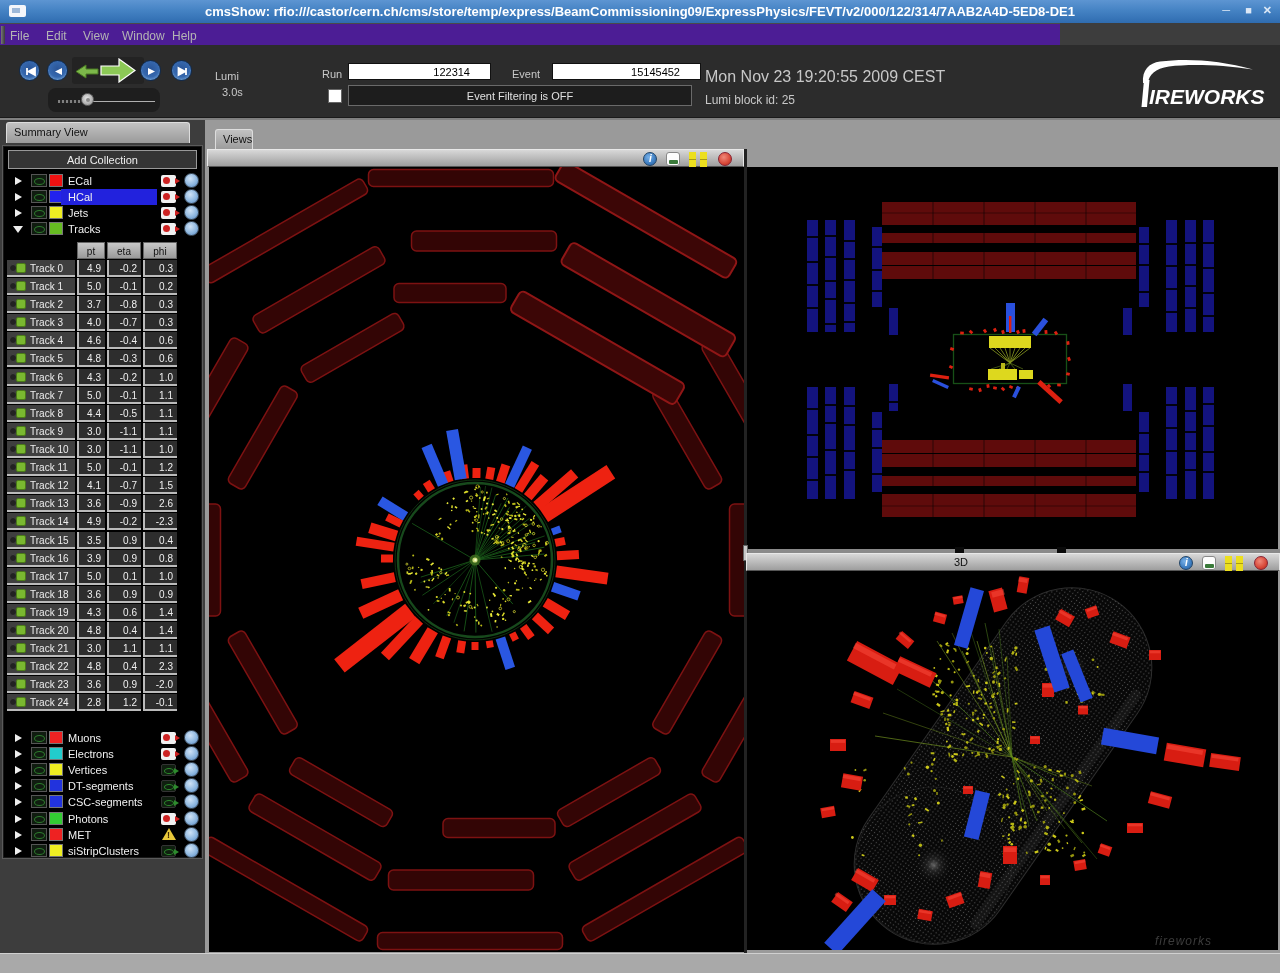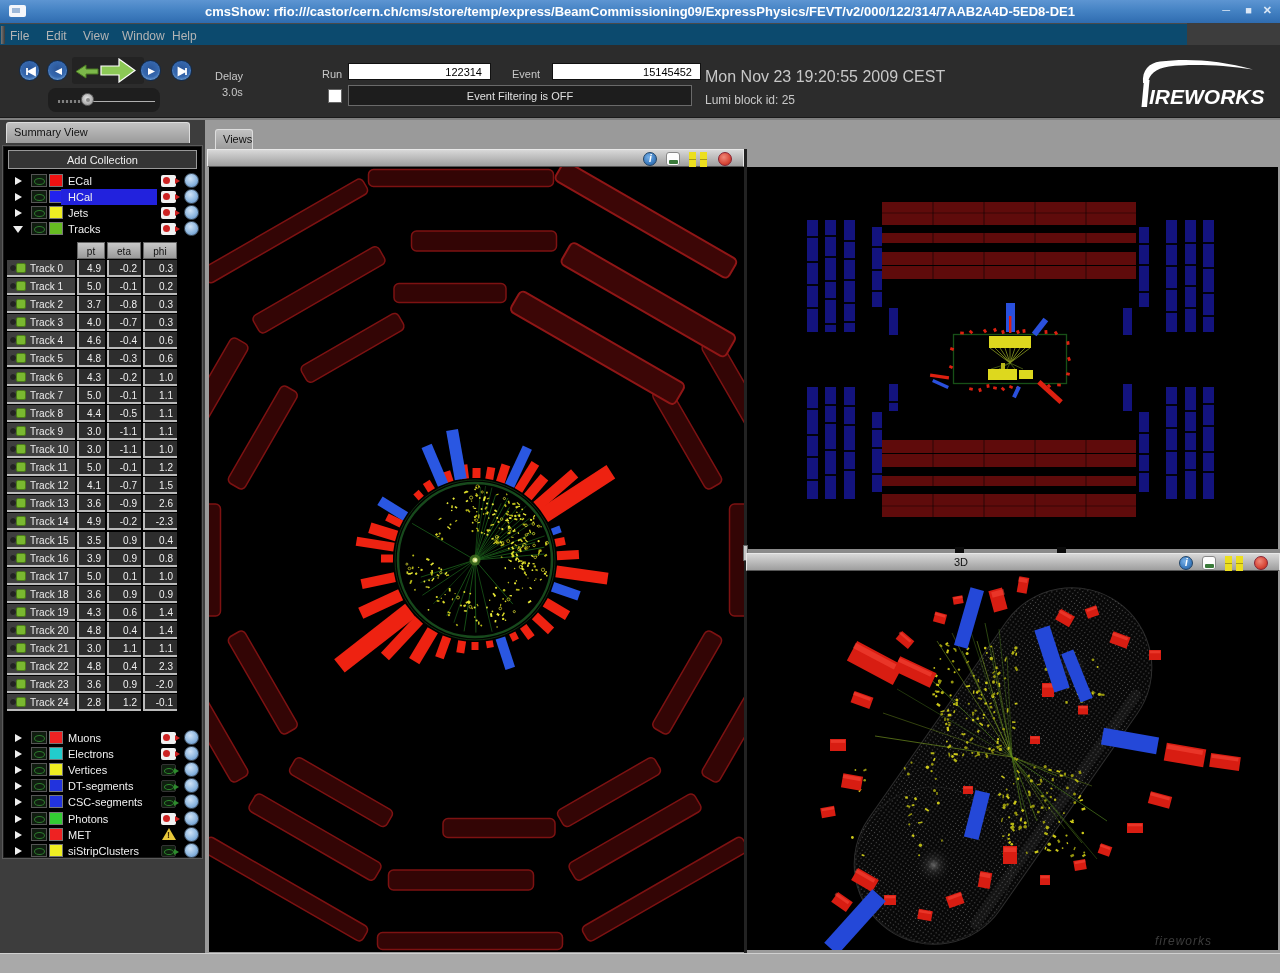--- a/index.html
+++ b/index.html
@@ -6,39 +6,39 @@
 html,body { width:1280px; height:973px; overflow:hidden; background:#3d3d3d;
   font-family:"Liberation Sans", sans-serif; }
 .abs { position:absolute; }
 #titlebar { position:absolute; left:0; top:0; width:1280px; height:23px;
   background:linear-gradient(#5d95d2 0%, #4583c4 45%, #2f6cb0 100%);
   color:#fff; font-weight:bold; font-size:13px; }
 #titlebar .ttl { position:absolute; left:0; right:0; top:4px; text-align:center; letter-spacing:0; }
 #tbicon { position:absolute; left:9px; top:5px; width:17px; height:12px; background:#f4f6fa; border-radius:2px; }
 #tbicon:after { content:""; position:absolute; left:3px; top:3px; width:8px; height:5px; background:#9db8d8; }
 .wbtn { position:absolute; top:4px; color:#dce8f6; font-size:11px; font-weight:bold; }
-#menubar { position:absolute; left:0; top:23px; width:1187px; height:22px; background:#0c4a6e; border-top:1px solid #4a4a4a; }
+#menubar { position:absolute; left:0; top:23px; width:1060px; height:22px; background:#4c1d95; border-top:1px solid #4a4a4a; }
 #menubar .grip { position:absolute; left:1px; top:2px; width:4px; height:18px; background:linear-gradient(90deg,#777,#3a3a3a); }
 #menubar span { position:absolute; top:5px; color:#b4b4b4; font-size:12px; }
 #toolbar { position:absolute; left:0; top:45px; width:1280px; height:73px; background:#2c2c2c; border-bottom:1px solid #1a1a1a; }
 .bluebtn { position:absolute; width:21px; height:21px; border-radius:50%;
   background:radial-gradient(circle at 50% 42%, #2a5598 0%, #3668ae 55%, #6f9fd2 80%, #aaccee 94%, #6888aa 100%);
   border:1px solid #0e2a50; }
 .bluebtn svg { position:absolute; left:0; top:0; }
 #sliderbox { position:absolute; left:48px; top:43px; width:112px; height:24px; background:#1e1e1e; border-radius:8px; }
 #arrowwell { position:absolute; left:72px; top:12px; width:72px; height:27px; background:#232323; border-radius:3px; }
 #groove { position:absolute; left:58px; top:55.5px; width:97px; height:1.6px; background:#b0b0b0; }
 #grooved { position:absolute; left:58px; top:54.5px; width:26px; height:3.5px;
   background:repeating-linear-gradient(90deg,#808080 0 2px,#262626 2px 4px); }
 #thumb { position:absolute; left:81px; top:48px; width:13px; height:13px; border-radius:50%;
   background:radial-gradient(circle at 45% 40%, #e8e8e8, #b0b0b0 60%, #888); border:1px solid #666; }
 #thumb:after { content:""; position:absolute; left:3.5px; top:3.5px; width:4px; height:4px; border-radius:50%; background:#888; }
 .tlabel { position:absolute; color:#c8c8c8; font-size:11px; }
 .field { position:absolute; height:17px; background:#fff; border:1px solid #111; color:#000;
-  font-size:11px; text-align:right; padding:2px 8px 0 0; }
+  font-size:11px; text-align:right; padding:2px 20px 0 0; }
 #chk { position:absolute; left:328px; top:44px; width:14px; height:14px; background:#fff; border:1px solid #666; }
 #evfilter { position:absolute; left:348px; top:40px; width:344px; height:21px; background:#1d1d1d;
   border:1px solid #6a6a6a; color:#e0e0e0; font-size:11px; text-align:center; padding-top:4px; }
 #logo { position:absolute; right:6px; top:4px; }
 
 #sidebar { position:absolute; left:0; top:118px; width:205px; height:835px; background:#3d3d3d; border-top:2px solid #808080; }
 .tab { position:absolute; background:linear-gradient(#c2c2c2,#9a9a9a); color:#111; font-size:11px;
   border:1px solid #ddd; border-bottom:none; border-radius:3px 3px 0 0; padding:3px 6px 0 7px; height:21px; }
 #sideframe { position:absolute; left:3px; top:26px; width:199px; height:712px; background:#000; border:1px solid #181818; outline:1px solid #5a5a5a; }
 #addcol { position:absolute; left:4px; top:3px; width:189px; height:19px; background:#353535;
@@ -136,21 +136,21 @@
       </svg>
     </div>
   <div class="bluebtn" style="left:171px; top:15px">
       <svg width="21" height="21">
         <path d="M6.5 7 l6.5 3.5 -6.5 3.5 z M14 7 v7" stroke="#fff" stroke-width="1.8" fill="#fff"></path>
       </svg>
     </div>
   <div id="groove"></div>
     <div id="grooved"></div>
     <div id="thumb"></div>
-  <div class="tlabel" style="left:215px; top:25px">Delay</div>
+  <div class="tlabel" style="left:215px; top:25px">Lumi</div>
   <div class="tlabel" style="left:222px; top:41px">3.0s</div>
   <div class="tlabel" style="left:322px; top:23px">Run</div>
   <div class="field" style="left:348px; top:18px; width:143px">122314</div>
   <div class="tlabel" style="left:512px; top:23px">Event</div>
   <div class="field" style="left:552px; top:18px; width:149px">15145452</div>
   <div id="chk"></div>
   <div id="evfilter">Event Filtering is OFF</div>
   <div class="tlabel" style="left:705px; top:23px; font-size:16px">Mon Nov 23 19:20:55 2009 CEST</div>
   <div class="tlabel" style="left:705px; top:48px; font-size:12px">Lumi block id: 25</div>
   <svg id="logo" width="150" height="62" viewBox="0 0 150 62">

